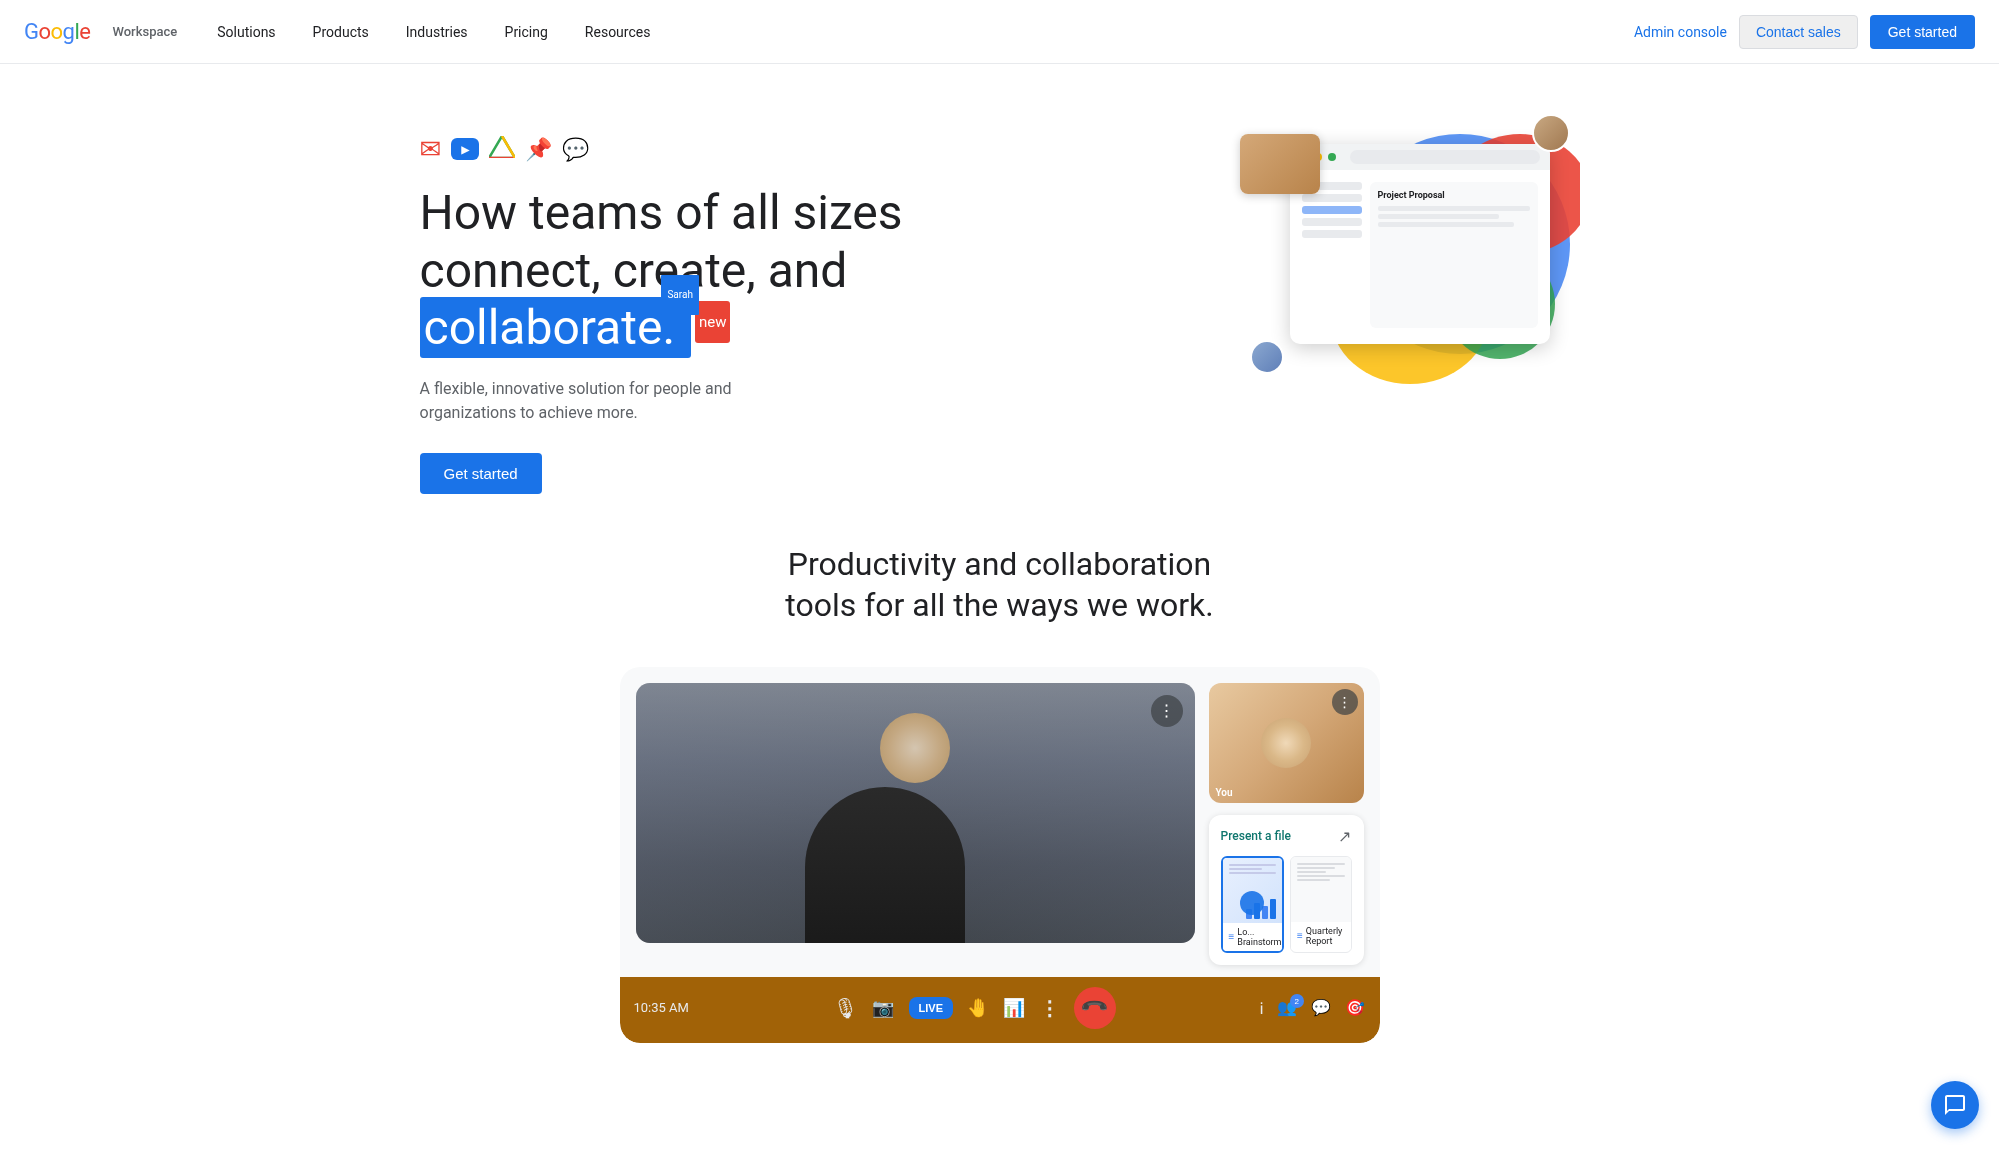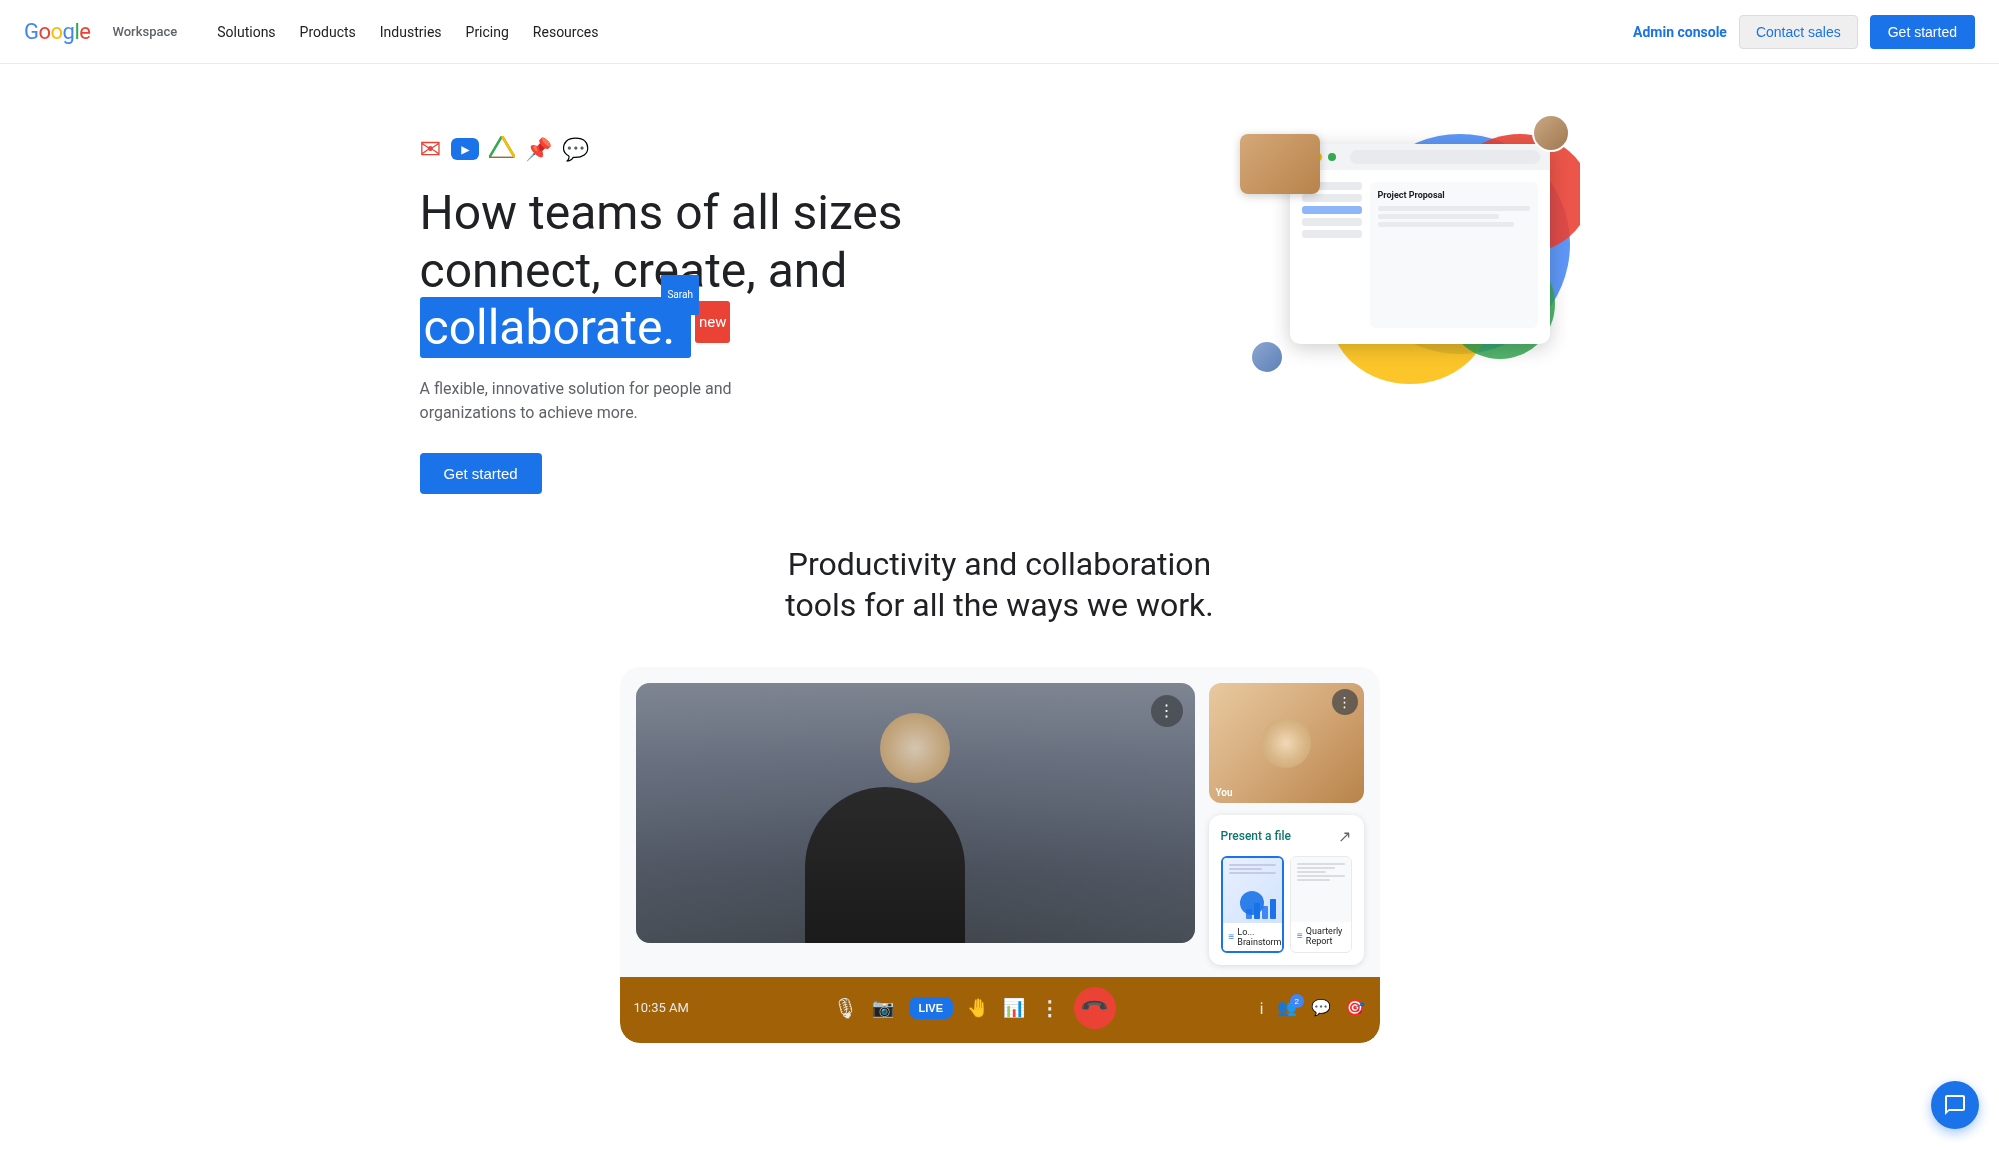--- a/index.html
+++ b/index.html
@@ -14,24 +14,24 @@
     .nav-left { display: flex; align-items: center; gap: 28px; }
     .nav-logo { display: flex; align-items: center; gap: 20px; }
     .logo-google { font-size: 22px; font-weight: 400; letter-spacing: -0.5px; }
     .logo-google .g { color: #4285F4; }
     .logo-google .o1 { color: #EA4335; }
     .logo-google .o2 { color: #FBBC05; }
     .logo-google .g2 { color: #4285F4; }
     .logo-google .l { color: #34A853; }
     .logo-google .e { color: #EA4335; }
     .logo-workspace { font-size: 13px; color: #5f6368; font-weight: 500; margin-left: 2px; }
-    .nav-links { display: flex; gap: 0; }
+    .nav-links { display: flex; gap: 13px; }
     .nav-link { font-size: 14px; color: #202124; padding: 8px 12px; cursor: pointer; border-radius: 4px; }
     .nav-right { display: flex; align-items: center; gap: 12px; }
-    .nav-admin { font-size: 14px; color: #1a73e8; cursor: pointer; font-weight: bold; }
+    .nav-admin { font-size: 14px; color: #1a73e8; cursor: pointer; }
     .nav-contact { font-size: 14px; color: #1a73e8; border: 1px solid #dadce0; border-radius: 4px; padding: 8px 16px; cursor: pointer; }
     .nav-cta { background: #1a73e8; color: #fff; border: none; border-radius: 4px; padding: 9px 18px; font-size: 14px; cursor: pointer; font-weight: 500; }
     .hero-left { max-width: 520px; padding-top: 20px; }
     .app-icons { display: flex; gap: 10px; margin-bottom: 20px; align-items: center; }
     .hero-title { font-size: 48px; font-weight: 400; line-height: 1.2; color: #202124; margin-bottom: 20px; }
     .hero-subtitle { font-size: 16px; color: #5f6368; line-height: 1.5; margin-bottom: 28px; }
     .hero-btn { background: #1a73e8; color: #fff; border: none; border-radius: 4px; padding: 12px 24px; font-size: 15px; cursor: pointer; font-weight: 500; }
 
     
     .section-title-area { text-align: center; padding: 20px 0 40px; }

